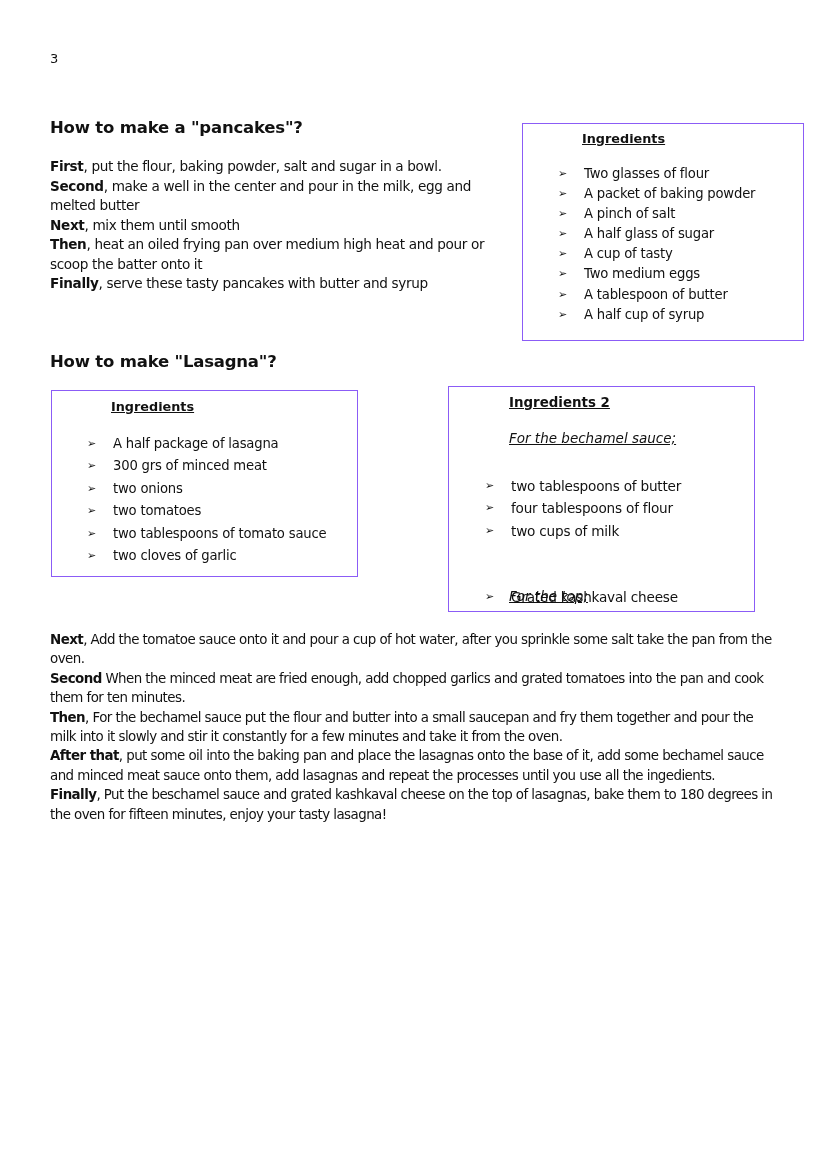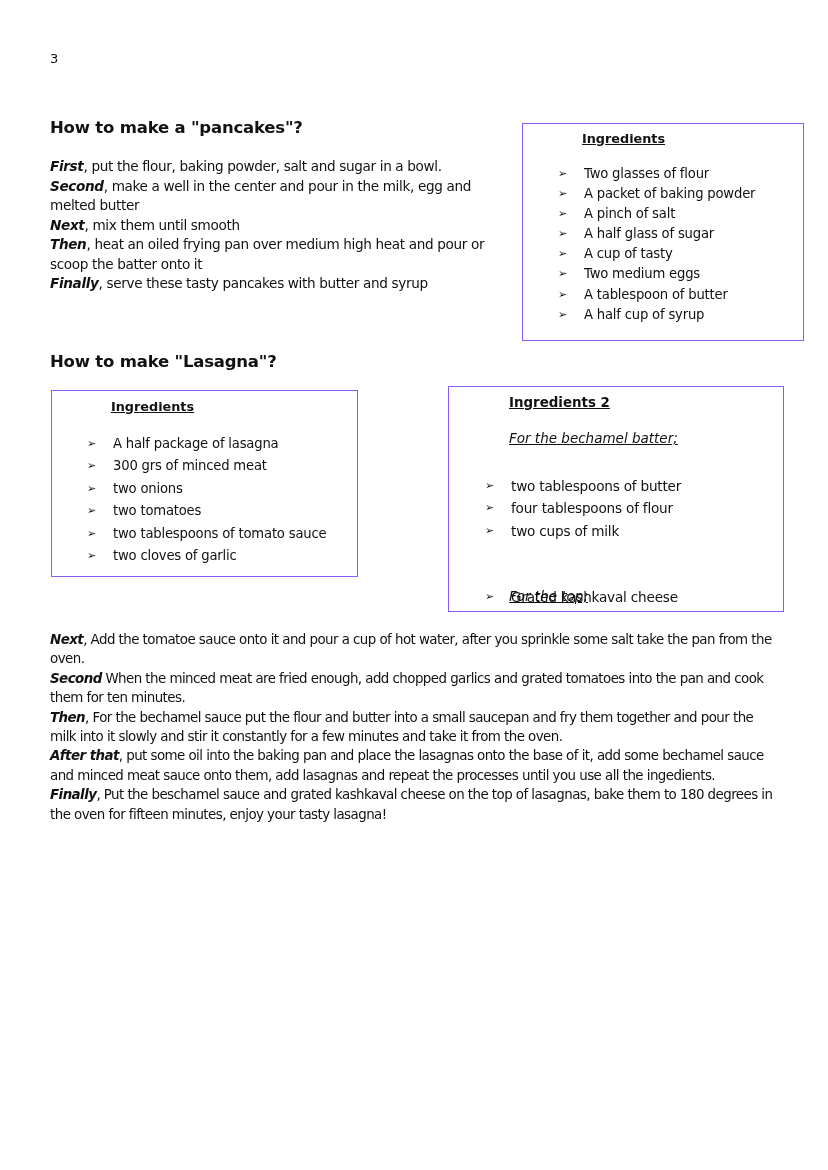--- a/index.html
+++ b/index.html
@@ -2,21 +2,21 @@
 <html><head>
 <meta charset="utf-8">
 <style>
   html, body { margin: 0; padding: 0; background: #ffffff; }
   body { width: 828px; height: 1170px; position: relative; overflow: hidden;
          font-family: "DejaVu Sans", sans-serif; color: #111; }
   .pagenum { position: absolute; left: 50px; top: 51px; font-size: 13px; }
   .h { position: absolute; font-size: 16.5px; font-weight: bold; letter-spacing: -0.2px; }
   .para { position: absolute; font-size: 13.6px; line-height: 19.5px; letter-spacing: -0.35px; }
   .para2 { position: absolute; font-size: 13.4px; line-height: 19.4px; letter-spacing: -0.55px; }
-  .para b, .para2 b { font-weight: bold; font-style: italic; }
+  .para b, .para2 b { font-weight: bold; }
   .box { position: absolute; border: 1px solid #8b5cf6; box-sizing: border-box; }
   .box-title { position: absolute; font-size: 12.8px; font-weight: bold; text-decoration: underline; }
   .sub { position: absolute; font-size: 13.5px; font-style: italic; text-decoration: underline; }
   ul.ing { position: absolute; list-style: none; margin: 0; padding: 0; font-size: 13.2px; letter-spacing: -0.2px; }
   ul.ing li { position: relative; padding-left: 26px; white-space: nowrap; }
   ul.ing li .arrow { position: absolute; left: 0; top: 0; font-size: 11px; }
 </style>
 </head>
 <body>
 
@@ -53,23 +53,23 @@
   <ul class="ing" style="left:35px; top:42px; line-height:22.4px;">
     <li><span class="arrow">➢</span><span>A half package of lasagna</span></li>
     <li><span class="arrow">➢</span><span>300 grs of minced meat</span></li>
     <li><span class="arrow">➢</span><span>two onions</span></li>
     <li><span class="arrow">➢</span><span>two tomatoes</span></li>
     <li><span class="arrow">➢</span><span>two tablespoons of tomato sauce</span></li>
     <li><span class="arrow">➢</span><span>two cloves of garlic</span></li>
   </ul>
 </div>
 
-<div class="box" style="left:448px; top:386px; width:336px; height:226px;">
+<div class="box" style="left:448px; top:386px; width:307px; height:226px;">
   <div class="box-title" style="left:60px; top:8px; font-size:13.4px;">Ingredients 2</div>
-  <div class="sub" style="left:60px; top:43px;">For the bechamel batter;</div>
+  <div class="sub" style="left:60px; top:43px;">For the bechamel sauce;</div>
   <ul class="ing" style="left:36px; top:88px; line-height:22.4px; font-size:13.6px;">
     <li><span class="arrow">➢</span><span>two tablespoons of butter</span></li>
     <li><span class="arrow">➢</span><span>four tablespoons of flour</span></li>
     <li><span class="arrow">➢</span><span>two cups of milk</span></li>
   </ul>
   <div class="sub" style="left:60px; top:160px;margin-top:41px;">For the top;</div>
   <ul class="ing" style="left:36px; top:199px; line-height:22px; font-size:13.6px;">
     <li><span class="arrow">➢</span><span>Grated kashkaval cheese</span></li>
   </ul>
 </div>

